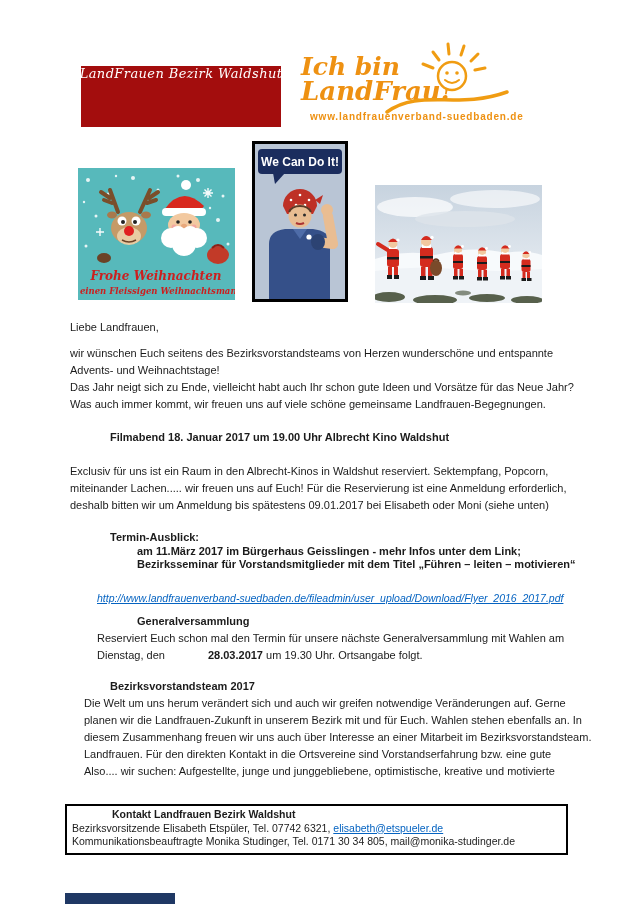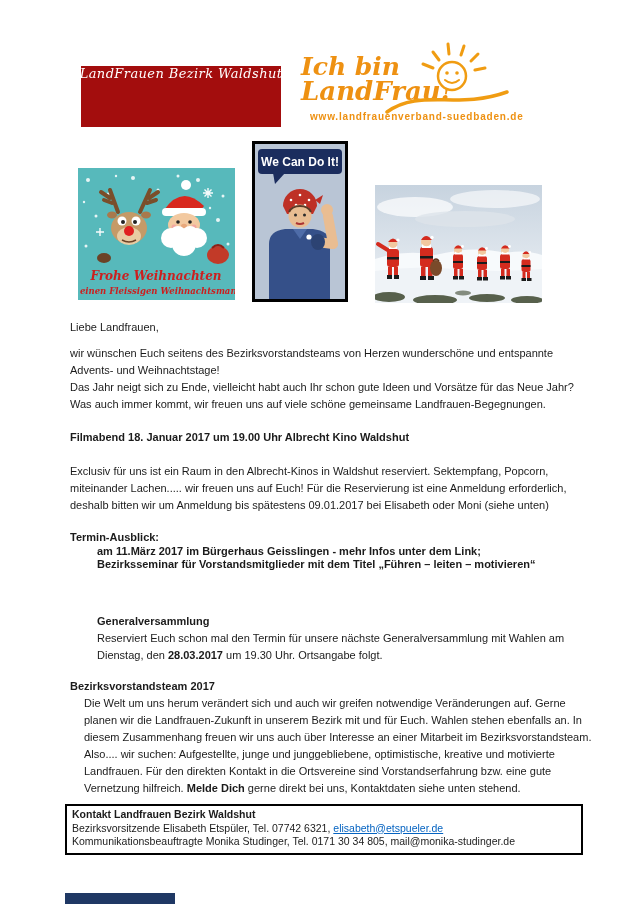--- a/index.html
+++ b/index.html
@@ -17,27 +17,27 @@
   .logo-url{position:absolute;left:301px;top:111px;font-size:10px;font-weight:bold;color:#EE9112;
             letter-spacing:.8px;white-space:nowrap;margin-left:9px;}
   .sun{position:absolute;left:385px;top:38px;}
   
   .card-img{position:absolute;left:78px;top:168px;width:128px;height:132px;}
   .poster{position:absolute;left:252px;top:141px;width:90px;height:155px;border:3px solid #000;background:#5eead4;text-align:right;}
   .santas-img{position:absolute;left:375px;top:185px;width:167px;height:118px;}
   
   .t{position:absolute;font-size:11px;line-height:17px;}
   .tline{white-space:nowrap;}
-  .bold{font-weight:bold;}
+  .bold{font-weight:bold;margin-left:40px;}
   .hl{font-style:italic;font-weight:bold;color:#6B2A23;margin-left:10px;}
   .link{font-style:italic;font-size:10.5px;color:#0563C1;text-decoration:underline;white-space:nowrap;}
   .email{color:#0563C1;margin-top:32px;}
   
   .footer-box{position:absolute;left:65px;top:804px;width:486px;border:2px solid #000;
-              padding:2px 23px 4px 5px;font-size:10.5px;line-height:13.5px;}
+              padding:2px 8px 4px 5px;font-size:10.5px;line-height:13.5px;}
   .navy-bar{position:absolute;left:65px;top:893px;width:110px;height:11px;background:#1F3864;}
 </style>
 </head>
 <body>
 
 <div class="page">
 
   <div class="banner">
     <span class="banner-text">LandFrauen Bezirk Waldshut</span>
   </div>
@@ -278,40 +278,40 @@
   <div class="t bold" style="left:70px;top:429px">Filmabend 18. Januar 2017 um 19.00 Uhr Albrecht Kino Waldshut</div>
   <div class="t" style="left:70px;top:463px">
       <div class="tline">Exclusiv für uns ist ein Raum in den Albrecht-Kinos in Waldshut reserviert. Sektempfang, Popcorn,</div>
       <div class="tline">miteinander Lachen..... wir freuen uns auf Euch! Für die Reservierung ist eine Anmeldung erforderlich,</div>
       <div class="tline">deshalb bitten wir um Anmeldung bis spätestens 09.01.2017 bei Elisabeth oder Moni (siehe unten)</div>
     </div>
 
   <div class="t bold" style="left:70px;top:529px">Termin-Ausblick:</div>
   <div class="t bold" style="left:97px;top:556px">Bezirksseminar für Vorstandsmitglieder mit dem Titel „Führen – leiten – motivieren“</div>
   <div class="t bold" style="left:97px;top:543px">am 11.März 2017 im Bürgerhaus Geisslingen  - mehr Infos unter dem Link;</div>
+  <div class="t" style="left:97px;top:590px">
+    <a class="link" href="#">http://www.landfrauenverband-suedbaden.de/fileadmin/user_upload/Download/Flyer_2016_2017.pdf</a>
+  </div>
   <div class="t bold" style="left:97px;top:613px">Generalversammlung</div>
   <div class="t" style="left:97px;top:630px">
     <div class="tline">Reserviert Euch schon mal den Termin für unsere nächste Generalversammlung mit Wahlen am</div>
     <div class="tline">
       <span>Dienstag, den </span><span class="bold">28.03.2017</span><span> um 19.30 Uhr. Ortsangabe folgt.</span>
     </div>
   </div>
 
   <div class="t bold" style="left:70px;top:678px">Bezirksvorstandsteam 2017</div>
   <div class="t" style="left:84px;top:695px">
     <div>
         <div class="tline">Die Welt um uns herum verändert sich und auch wir greifen notwendige Veränderungen auf. Gerne</div>
         <div class="tline">planen wir die Landfrauen-Zukunft in unserem Bezirk mit und für Euch. Wahlen stehen ebenfalls an. In</div>
         <div class="tline">diesem Zusammenhang freuen wir uns auch über Interesse an einer Mitarbeit im Bezirksvorstandsteam.</div>
+        <div class="tline">Landfrauen. Für den direkten Kontakt in die Ortsvereine sind Vorstandserfahrung bzw. eine gute</div>
         <div class="tline">Also.... wir suchen:  Aufgestellte, junge und junggebliebene, optimistische, kreative und motivierte</div>
-        <div class="tline">Landfrauen. Für den direkten Kontakt in die Ortsvereine sind Vorstandserfahrung bzw. eine gute</div>
       </div>
-    <div class="tline">
-      <span>Vernetzung hilfreich. </span><span class="bold">Melde Dich</span><span> gerne direkt bei uns, Kontaktdaten siehe unten stehend.</span>
-    </div>
   </div>
 
   <div class="footer-box">
     <div class="tline bold">Kontakt Landfrauen Bezirk Waldshut</div>
     <div class="tline">
       <span>Bezirksvorsitzende Elisabeth Etspüler, Tel. 07742 6321, </span><a class="email" href="#">elisabeth@etspueler.de</a>
     </div>
     <div class="tline">Kommunikationsbeauftragte Monika Studinger, Tel. 0171 30 34 805, mail@monika-studinger.de</div>
   </div>
 

